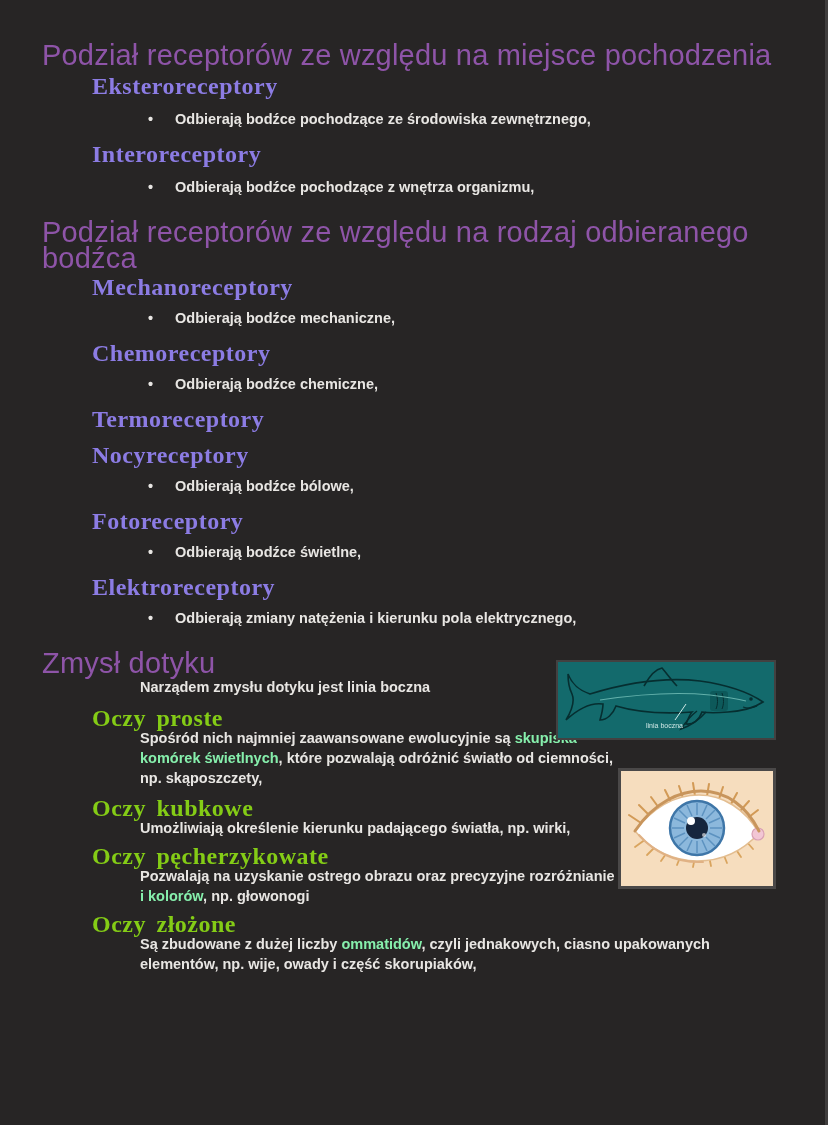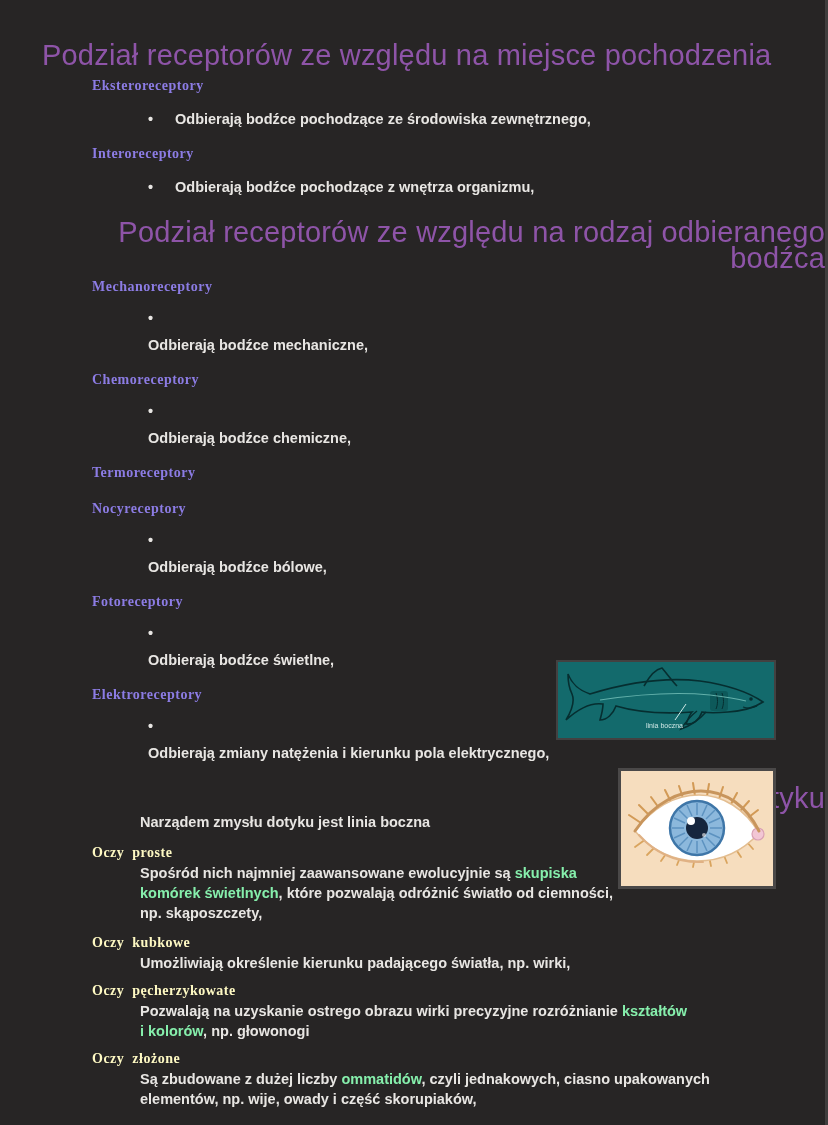--- a/index.html
+++ b/index.html
@@ -13,44 +13,44 @@
     font-family:"Liberation Sans", sans-serif;
   }
   .content{padding-top:28px;}
   .h1{
     font-size:29px;line-height:26px;
     color:#8e54a8;
     margin:14px 0 0 42px;
     font-weight:400;
     letter-spacing:0.2px;
   }
-  .h1.mt{margin-top:23px;text-align:right;}
+  .h1.mt{margin-top:23px;}
   .term{
     font-family:"Liberation Serif", serif;
     font-weight:700;
-    font-size:14px;line-height:20px;
+    font-size:24px;line-height:20px;
     color:#8c7ce4;
     margin:5px 0 0 92px;
     letter-spacing:0.5px;
     word-spacing:4px;
   }
   .term.mt8{margin-top:8px;}
   .term.mt16{margin-top:16px;}
   .term.mt6{margin-top:6px;}
-  .term.eye{color:#fef9c3;margin-top:10px;}
+  .term.eye{color:#84cc16;margin-top:10px;}
   .term.eye.mt12{margin-top:12px;}
   .term.eye.mt8{margin-top:8px;}
   .bullet{
     margin:14px 0 0 148px;
     font-size:14.5px;line-height:18px;
     font-weight:600;
     color:#e8e6e3;
     display:flex;
   }
-  .bullet.mt12{margin-top:12px;flex-direction:column;}
+  .bullet.mt12{margin-top:12px;}
   .bullet .dot{width:27px;flex:0 0 27px;}
   .bullet .dot::before{content:"•";}
   .para{
     margin:0 14px 0 140px;
     font-size:14.5px;line-height:20px;
     font-weight:600;
     color:#e8e6e3;
     white-space:nowrap;
   }
   .para .pline{white-space:nowrap;}
@@ -136,21 +136,21 @@
     <div class="pline"><span>np. skąposzczety,</span><span class="hl"></span><span></span></div>
   </div>
 
   <div class="term eye">Oczy kubkowe</div>
   <div class="para">
     <div class="pline"><span>Umożliwiają określenie kierunku padającego światła, np. wirki,</span><span class="hl"></span><span></span></div>
   </div>
 
   <div class="term eye mt8">Oczy pęcherzykowate</div>
   <div class="para">
-    <div class="pline"><span>Pozwalają na uzyskanie ostrego obrazu wirki precyzyjne rozróżnianie </span><span class="hl">kształtów</span><span></span></div>
+    <div class="pline"><span>Pozwalają na uzyskanie ostrego obrazu oraz precyzyjne rozróżnianie </span><span class="hl">kształtów</span><span></span></div>
     <div class="pline"><span></span><span class="hl">i kolorów</span><span>, np. głowonogi</span></div>
   </div>
 
   <div class="term eye mt8">Oczy złożone</div>
   <div class="para">
     <div class="pline"><span>Są zbudowane z dużej liczby </span><span class="hl">ommatidów</span><span>, czyli jednakowych, ciasno upakowanych</span></div>
     <div class="pline"><span>elementów,  np. wije, owady i część skorupiaków,</span><span class="hl"></span><span></span></div>
   </div>
 
 </div>

